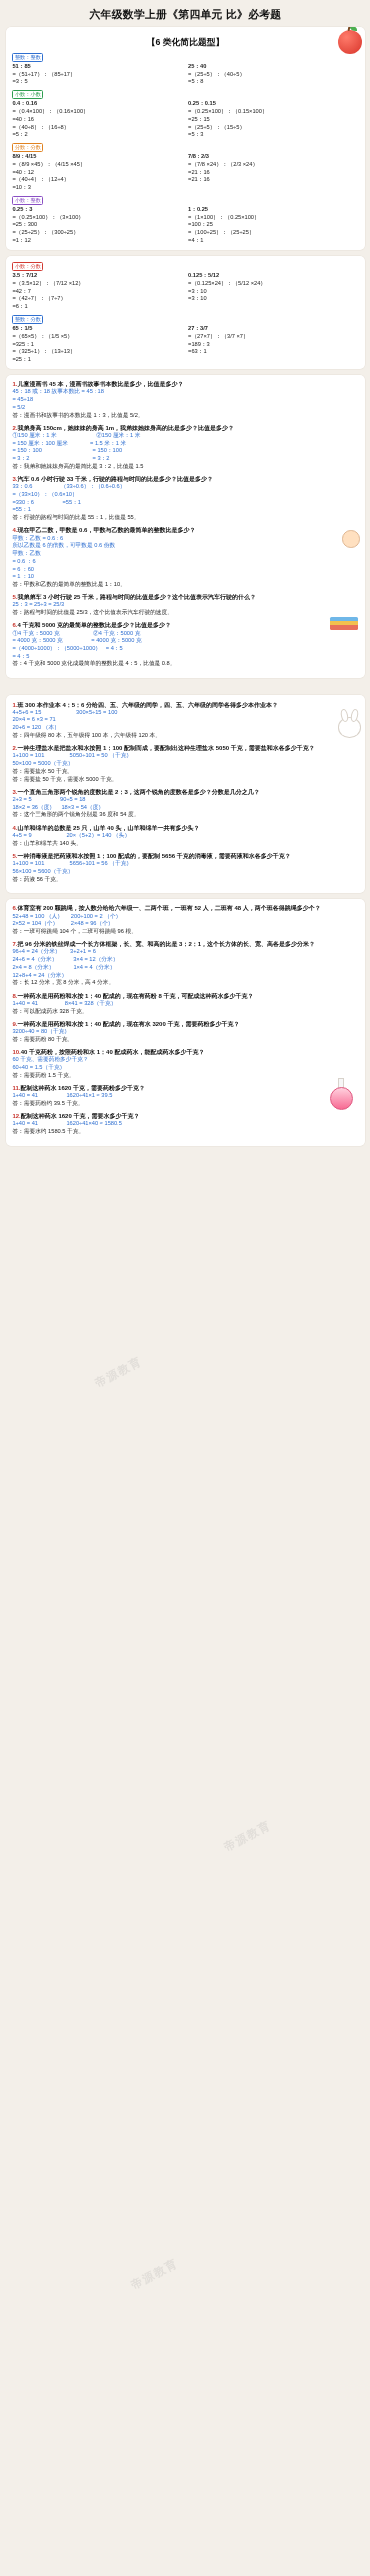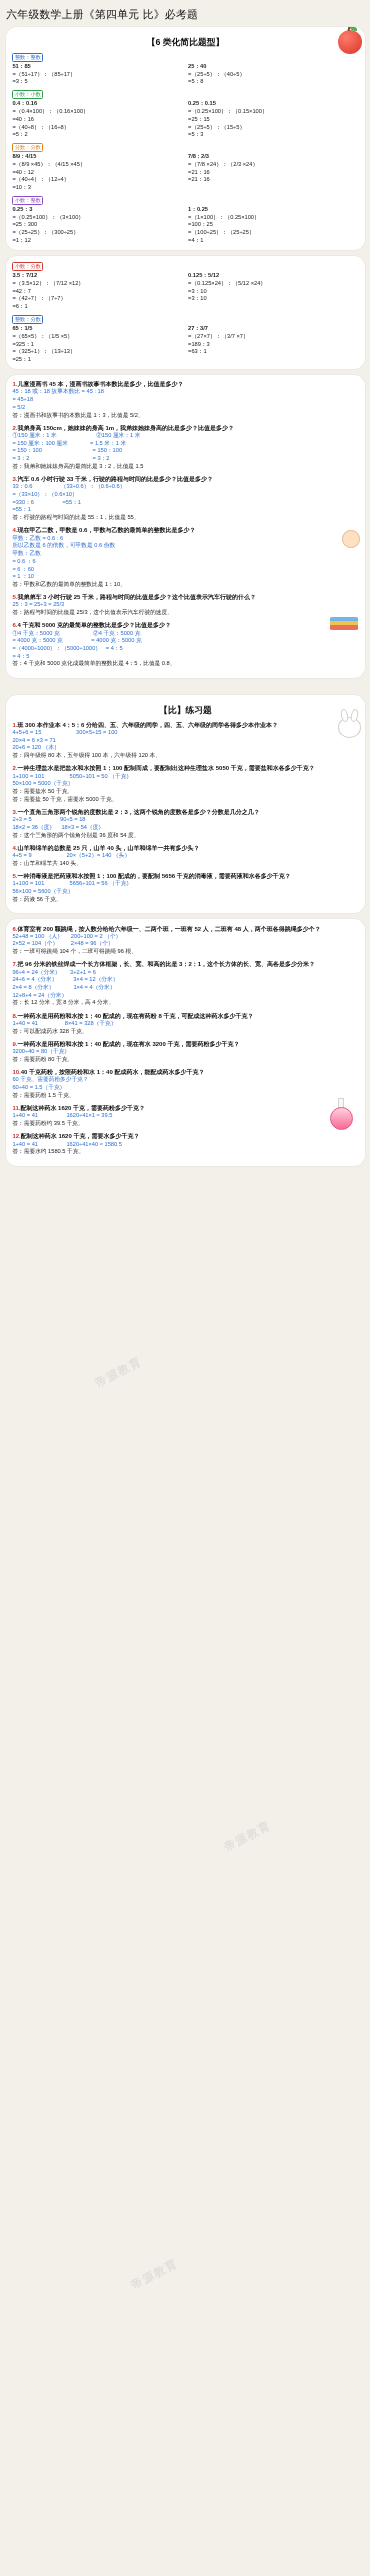--- a/index.html
+++ b/index.html
@@ -11,36 +11,37 @@
     color: #1a1a1a;
   }
   .page {
     position: relative;
     width: 371px;
     min-height: 2623px;
     background: #f3efe9;
     padding: 5.2px 6.2px 20.6px 6.2px;
   }
   .title {
+    text-align: center;
     font-size: 10.8px;
-    font-weight: normal;
+    font-weight: bold;
     letter-spacing: 0.3px;
     margin: 3.1px 0 5.2px 0;
     color: #111;
   }
   .sec-head {
     text-align: center;
     font-size: 8.8px;
     font-weight: bold;
     color: #111;
     margin: 4.1px 0 4.1px 0;
   }
   .card {
     background: #fff;
-    border-radius: 11px;
+    border-radius: 5px;
     padding: 5.2px 6.2px;
     margin-bottom: 6.2px;
     box-shadow: 0 0 0 0.5px #e8e2da;
     position: relative;
     overflow: hidden;
   }
   .cols {
     display: flex;
     gap: 5.2px;
   }
@@ -342,21 +343,20 @@
       <div class="ans blue">= 4000 克：5000 克                  = 4000 克：5000 克</div>
       <div class="ans blue">=（4000÷1000）：（5000÷1000）   = 4：5</div>
       <div class="ans blue">= 4：5</div>
       <div class="ans">答：4 千克和 5000 克化成最简单的整数比是 4：5，比值是 0.8。</div>
     </div>
   </div>
 
   <div class="spacer-lg"></div>
 
   <div class="card">
-    <div class="sec-head">【比】练习题</div>
 
     <div class="deco" style="right:5.2px;top:23px;">
       <div class="bunny-head"></div>
     </div>
 
     <div class="qblock">
       <div class="qtitle"><span class="idx">1.</span><span>班 300 本作业本 4：5：6 分给四、五、六年级的同学，四、五、六年级的同学各得多少本作业本？</span></div>
       <div class="ans blue">4+5+6 = 15                      300×5÷15 = 100</div>
       <div class="ans blue">20×4 = 6 ×3 = 71</div>
       <div class="ans blue">20+6 = 120 （本）</div>

